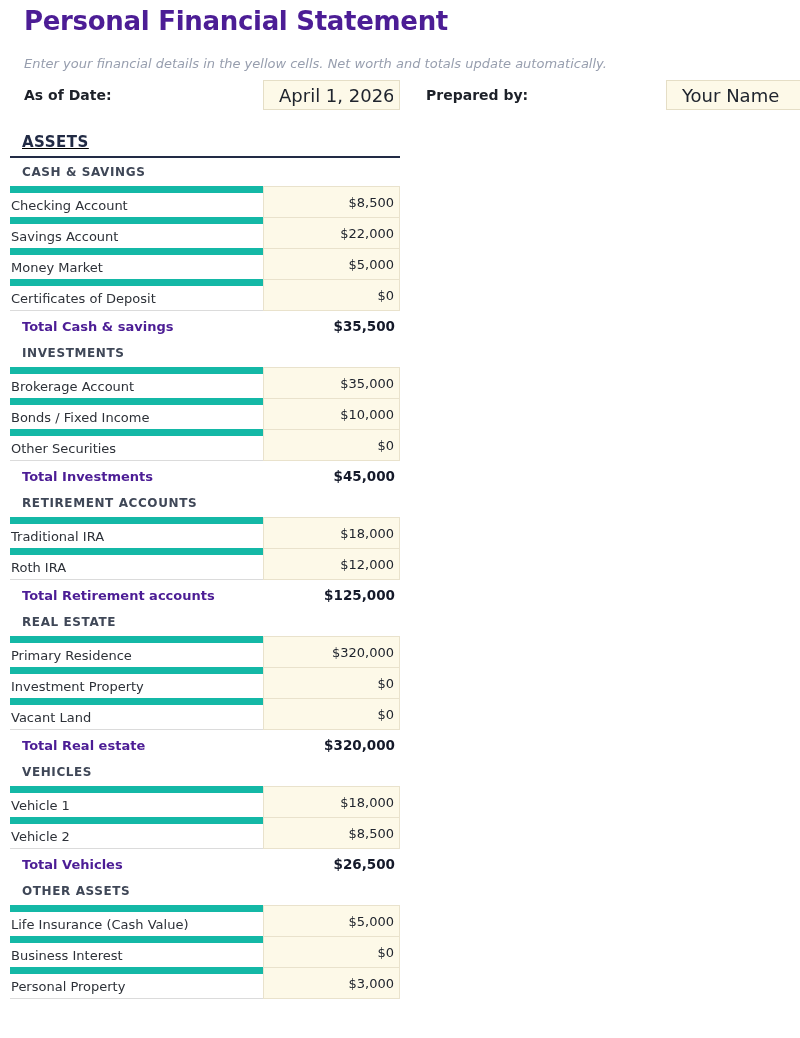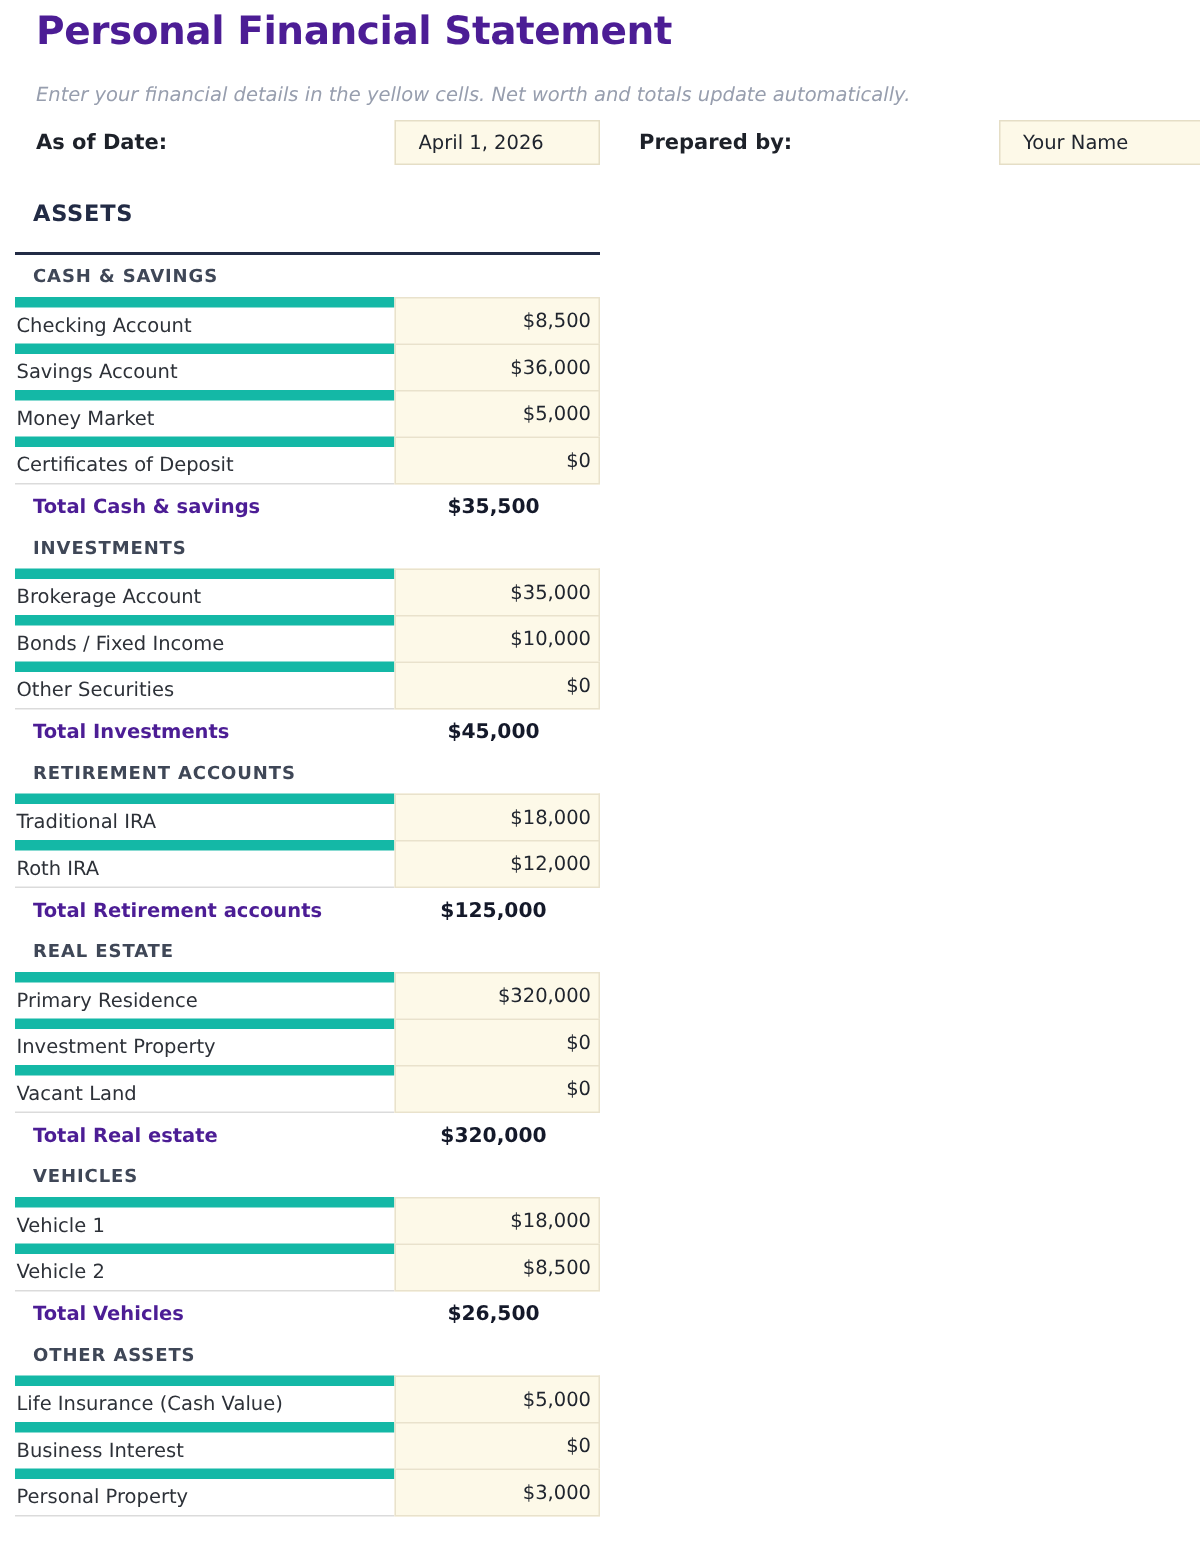--- a/index.html
+++ b/index.html
@@ -28,27 +28,27 @@
   }
   .meta-label {
     font-size: 14px; font-weight: bold; color: #1d2129;
     flex: 0 0 auto;
   }
   .meta-label.first { width: 239px; }
   .meta-label.second { width: 240px; margin-left: 26px; }
   .meta-input {
     flex: 0 0 auto; width: 137px; height: 30px; box-sizing: border-box;
     background: #fdf9e8; border: 1px solid #e5dec6; border-radius: 0;
-    font-family: inherit; font-size: 13px; color: #20252e;
+    font-family: inherit; font-size: 18px; color: #20252e;
     padding: 0 6px 0 15px; outline: none;
   }
 
   .assets-header {
     margin-top: 24px; width: 390px;
-    border-bottom: 2px solid #222b45; padding-bottom: 18px;
+    border-bottom: 2px solid #222b45; padding-bottom: 6px; text-decoration: underline;
   }
   .assets-heading {
     margin: 0; padding-left: 12px;
     font-size: 15px; line-height: 16px; font-weight: bold;
     letter-spacing: 0.5px; color: #222b45;
   }
 
   .subheader {
     margin: 8px 0 0; padding-left: 12px; width: 378px;
     font-size: 12px; line-height: 13px; font-weight: bold;
@@ -76,21 +76,21 @@
 
   .total-row {
     width: 390px; height: 30px;
     display: flex; align-items: center;
   }
   .total-row .tlbl {
     flex: 1; padding-left: 12px;
     font-size: 13px; font-weight: bold; color: #4c1d95;
   }
   .total-row .tval {
-    flex: 0 0 137px; box-sizing: border-box; text-align: center; padding-right: 5px;
+    flex: 0 0 137px; box-sizing: border-box; text-align: right; padding-right: 5px;
     font-size: 13.5px; font-weight: bold; color: #14192a;
   }
 </style>
 </head>
 <body>
 
 <div class="page">
 
   <h1 class="title">Personal Financial Statement</h1>
 
@@ -109,21 +109,21 @@
 
   <div>
       <div class="subheader">CASH &amp; SAVINGS</div>
       <div class="group">
         <div class="row">
           <div class="lbl">Checking Account</div>
           <div class="val">$8,500</div>
         </div>
         <div class="row">
           <div class="lbl">Savings Account</div>
-          <div class="val">$36,000</div>
+          <div class="val">$22,000</div>
         </div>
         <div class="row">
           <div class="lbl">Money Market</div>
           <div class="val">$5,000</div>
         </div>
         <div class="row last">
           <div class="lbl">Certificates of Deposit</div>
           <div class="val">$0</div>
         </div>
       </div>

